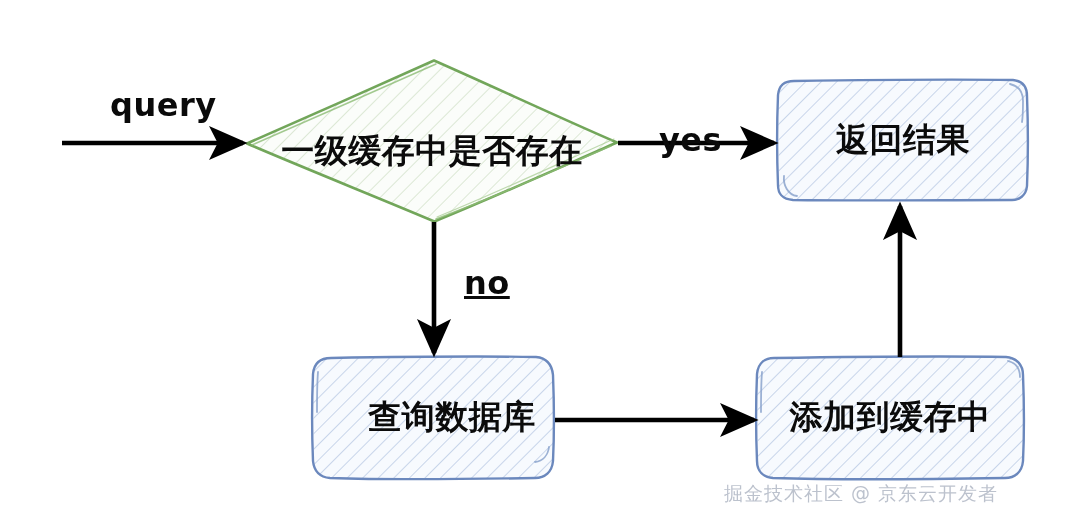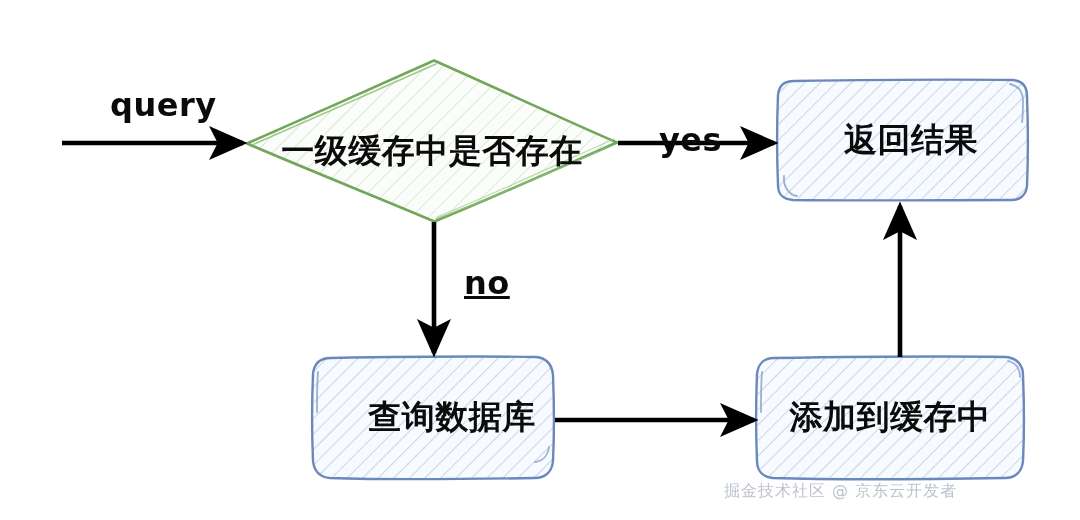--- a/index.html
+++ b/index.html
@@ -55,21 +55,20 @@
     left: 246px;
     top: 121px;
     width: 372px;
     height: 60px;
   }
   #label-return {
     left: 778px;
     top: 80px;
     width: 250px;
     height: 120px;
-    padding-left: 8px;
   }
   #label-query-db {
     left: 313px;
     top: 357px;
     width: 240px;
     height: 121px;
     padding-left: 19px;
   }
   #label-add-cache {
     left: 757px;
@@ -90,21 +89,21 @@
     left: 464px;
     top: 264px;
     text-decoration: underline;
   }
   #watermark {
     position: absolute;
     left: 724px;
     top: 481px;
     color: #b9bfcb;
     font-family: "DejaVu Sans", "Liberation Sans", sans-serif;
-    font-size: 16px;
+    font-size: 19px;
     letter-spacing: 1px;
     white-space: nowrap;
     opacity: 0.95;
     pointer-events: none;
   }
 </style>
 </head>
 <body>
 
 <div id="canvas">

